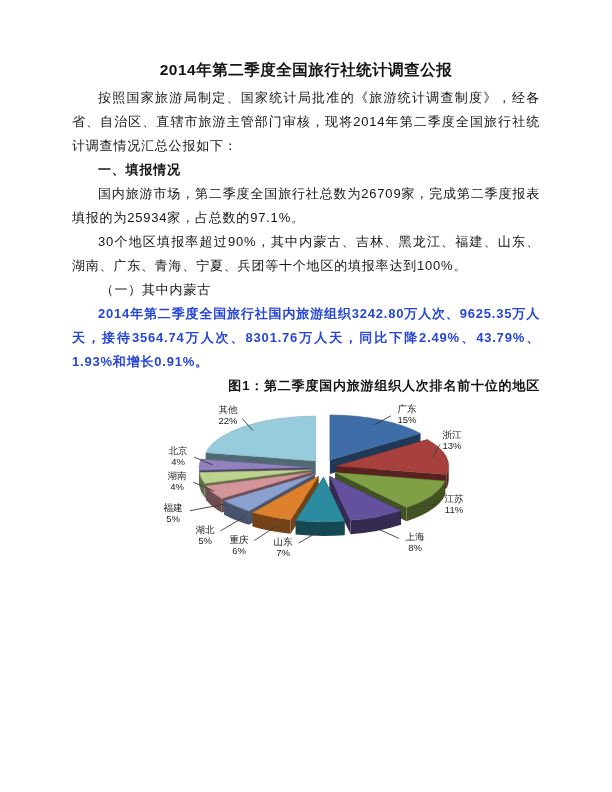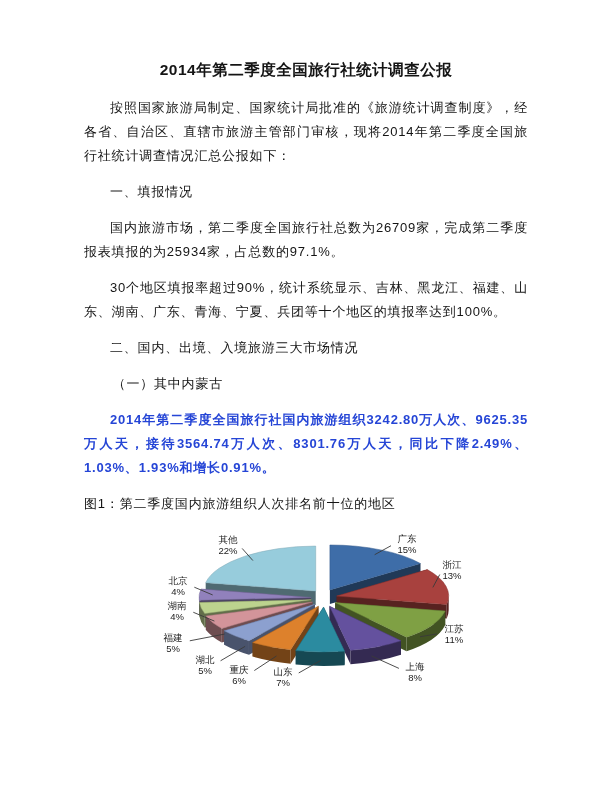--- a/index.html
+++ b/index.html
@@ -10,54 +10,53 @@
   }
   .page{
     box-sizing:border-box;width:612px;height:792px;
     padding:56px 72px 0 72px;background:#ffffff;
   }
   .title{
     font-size:15.5px;font-weight:bold;text-align:center;
     letter-spacing:0.5px;line-height:28px;margin:0 0 2px 0;
   }
   .body{
-    font-size:13px;line-height:24px;margin:12px;
+    font-size:13px;line-height:24px;margin:0;
     text-align:justify;letter-spacing:0.8px;
   }
   .indent{text-indent:2em;}
-  .heading{font-weight:normal;text-indent:2em;}
+  .heading{font-weight:bold;text-indent:2em;}
   .subheading{text-indent:2.2em;}
   .highlight{font-weight:bold;}
-  .caption{font-weight:normal;text-align:left;text-indent:0;}
+  .caption{font-weight:bold;text-align:right;text-indent:0;}
   .chart{
     position:relative;width:400px;height:172px;margin-left:38px;
   }
   .chart svg{display:block;}
   .chart text{font-family:"Liberation Sans","DejaVu Sans",sans-serif;}
 </style>
 </head>
 <body>
 
 <div class="page">
 
   <h1 class="title">2014年第二季度全国旅行社统计调查公报</h1>
 
   <p class="body indent">按照国家旅游局制定、国家统计局批准的《旅游统计调查制度》，经各省、自治区、直辖市旅游主管部门审核，现将2014年第二季度全国旅行社统计调查情况汇总公报如下：</p>
 
   <p class="body heading">一、填报情况</p>
 
   <p class="body indent">国内旅游市场，第二季度全国旅行社总数为26709家，完成第二季度报表填报的为25934家，占总数的97.1%。</p>
 
-  <p class="body indent">30个地区填报率超过90%，统计系统显示、吉林、黑龙江、福建、山东、湖南、广东、青海、宁夏、兵团等十个地区的填报率达到100%。</p>
+  <p class="body indent">30个地区填报率超过90%，其中内蒙古、吉林、黑龙江、福建、山东、湖南、广东、青海、宁夏、兵团等十个地区的填报率达到100%。</p>
 
-  <p class="body heading">二、国内、出境、入境旅游三大市场情况</p>
 
   <p class="body subheading">（一）其中内蒙古</p>
 
-  <p class="body indent highlight" style="color: rgb(37, 69, 214);">2014年第二季度全国旅行社国内旅游组织3242.80万人次、9625.35万人天，接待3564.74万人次、8301.76万人天，同比下降2.49%、1.03%、1.93%和增长0.91%。</p>
+  <p class="body indent highlight" style="color: rgb(37, 69, 214);">2014年第二季度全国旅行社国内旅游组织3242.80万人次、9625.35万人天，接待3564.74万人次、8301.76万人天，同比下降2.49%、43.79%、1.93%和增长0.91%。</p>
 
 
   <p class="body caption">图1：第二季度国内旅游组织人次排名前十位的地区</p>
 
   <div class="chart">
     <svg id="pie-svg" width="400" height="172" viewBox="0 0 400 172">
         <path d="M219.9018764966141,61.98094128230469 L219.9018764966141,16.98094128230469 L219.9018764966141,30.98094128230469 L219.9018764966141,75.98094128230468 Z" fill="rgb(32,57,87)"></path>
         <path d="M219.9018764966141,61.98094128230469 L310.5117798666082,35.5306049291434 L310.5117798666082,49.5306049291434 L219.9018764966141,75.98094128230468 Z" fill="rgb(32,57,87)"></path>
         <path d="M219.9018764966141,61.98094128230469 L219.9018764966141,16.98094128230469 A112,45 0 0 1 310.5117798666082,35.5306049291434 Z" fill="#3E6DA8" stroke="rgb(51,89,138)" stroke-width="0.5"></path>
         <path d="M205.71348813326705,63.065380815017896 L95.69731605165391,54.633221658660304 L95.69731605165391,68.6332216586603 L205.71348813326705,77.0653808150179 Z" fill="rgb(79,106,114)"></path>

